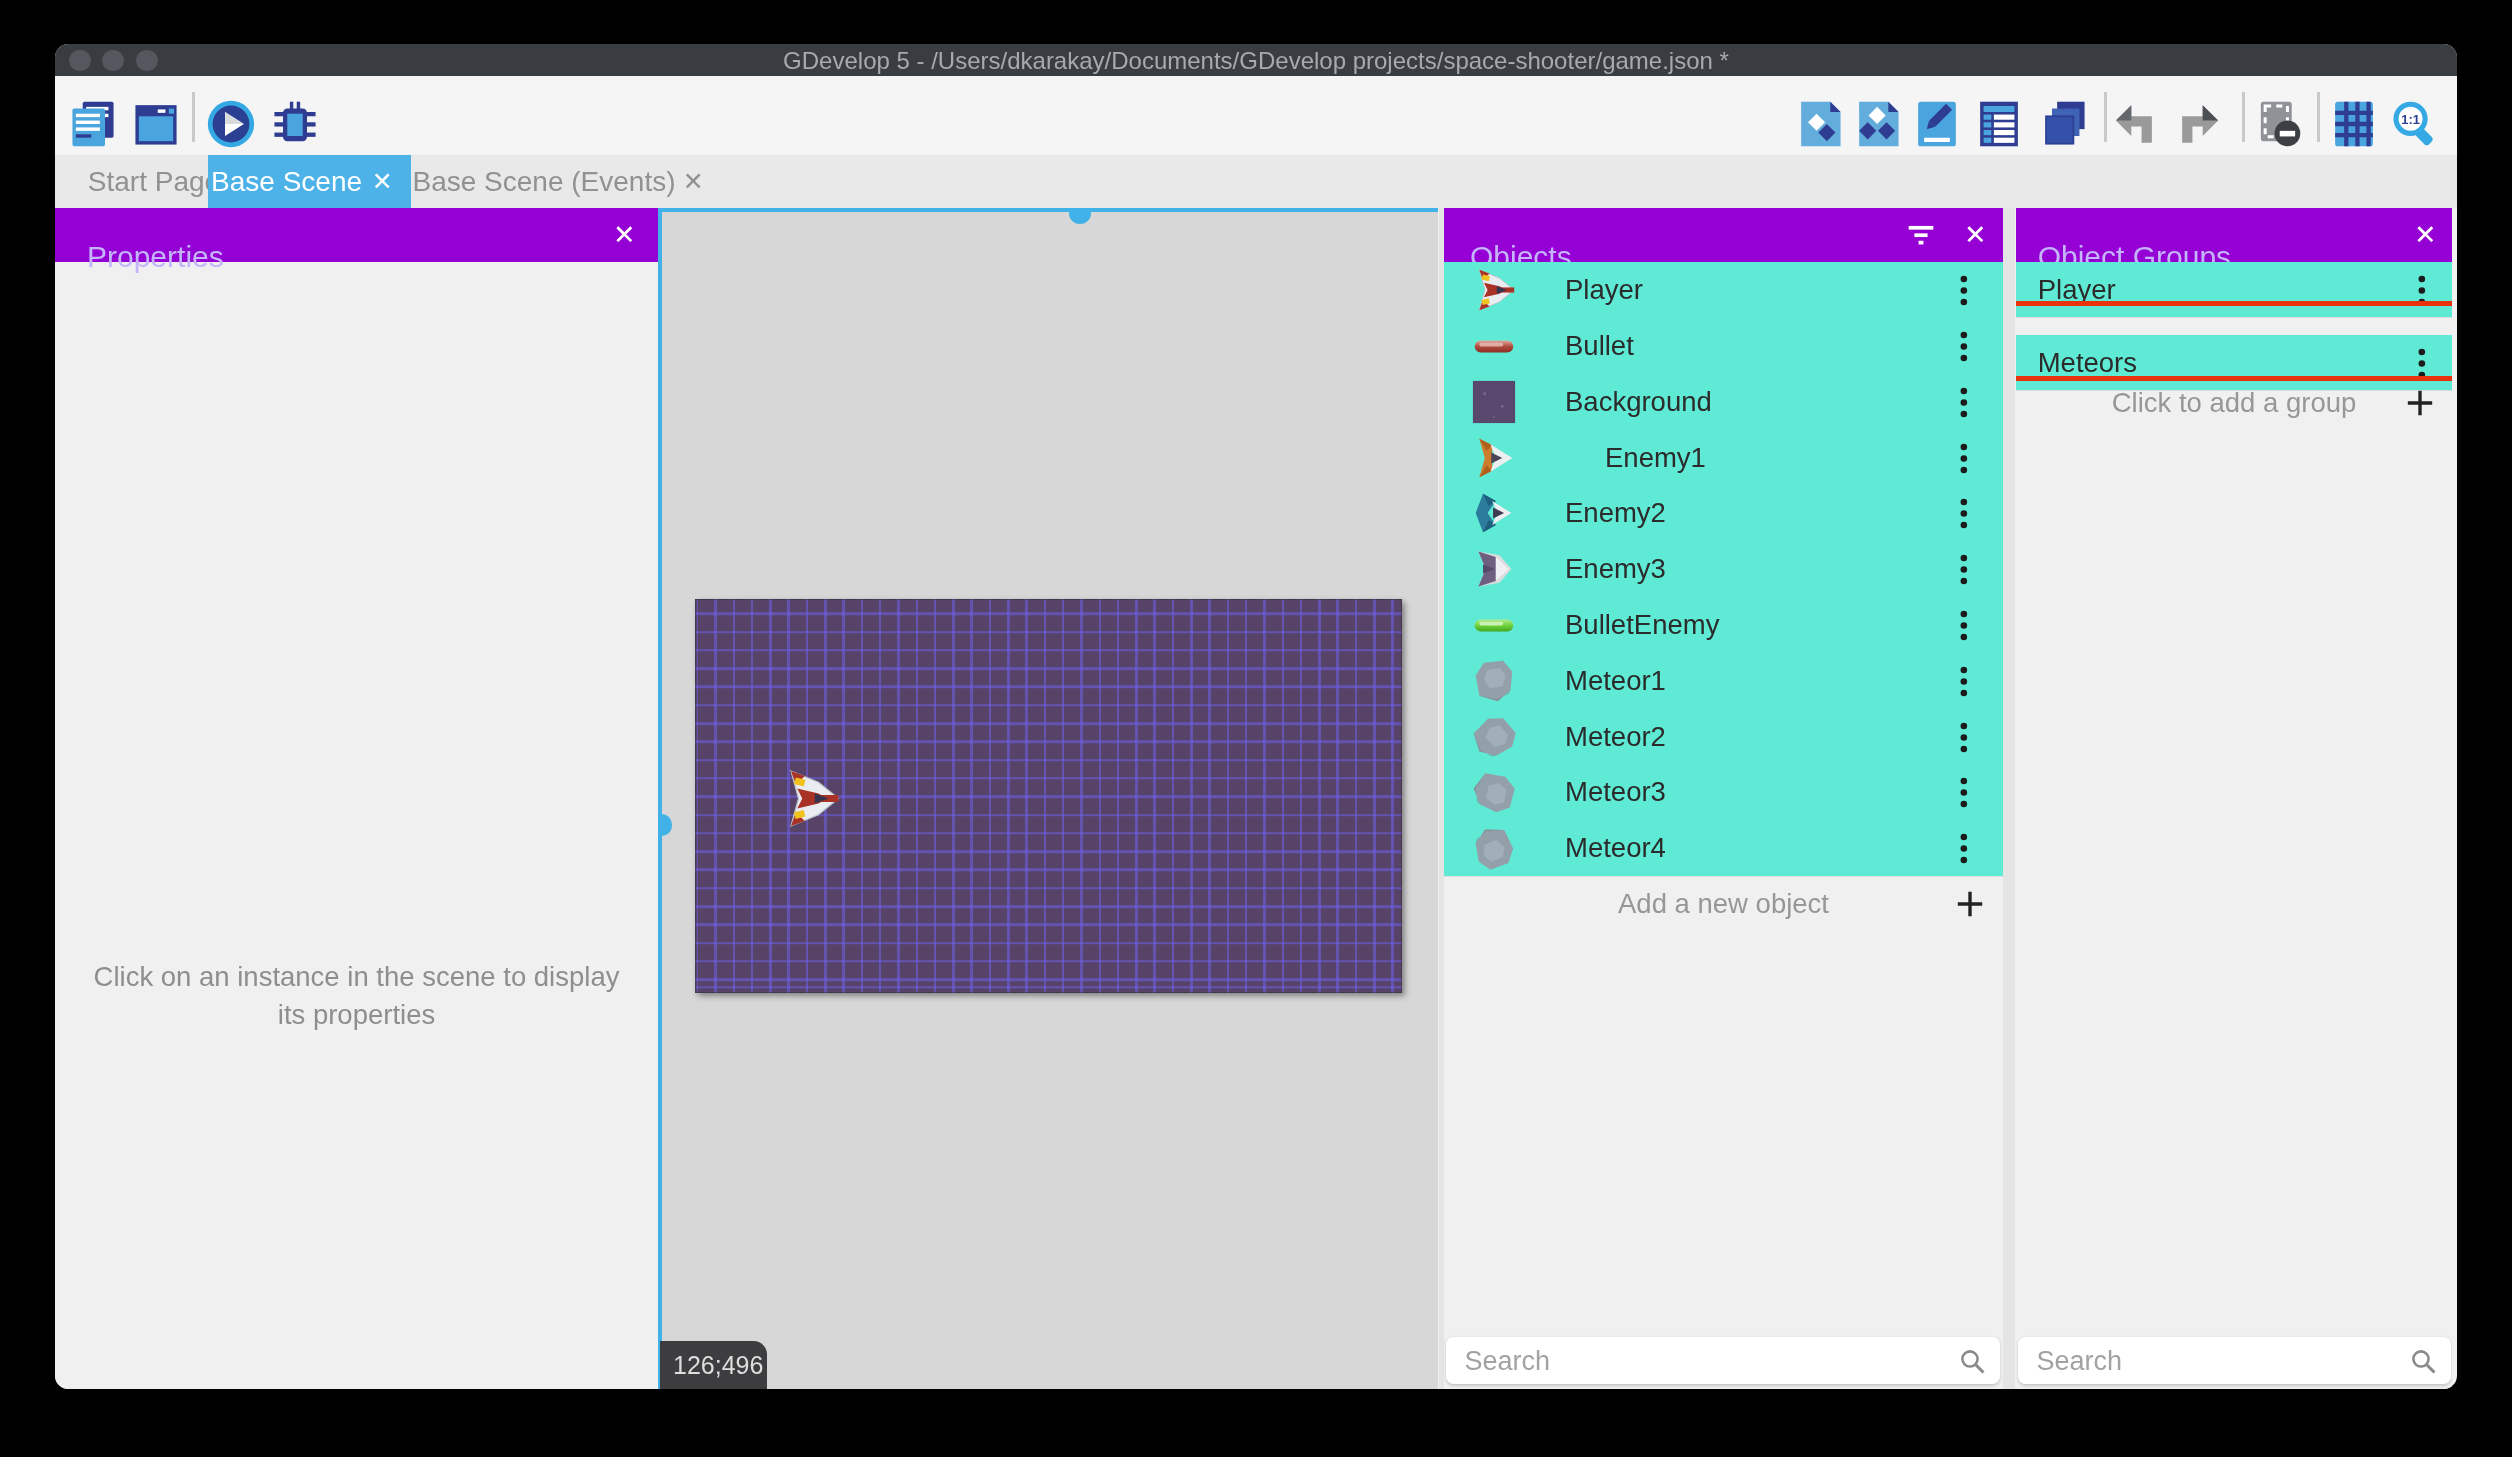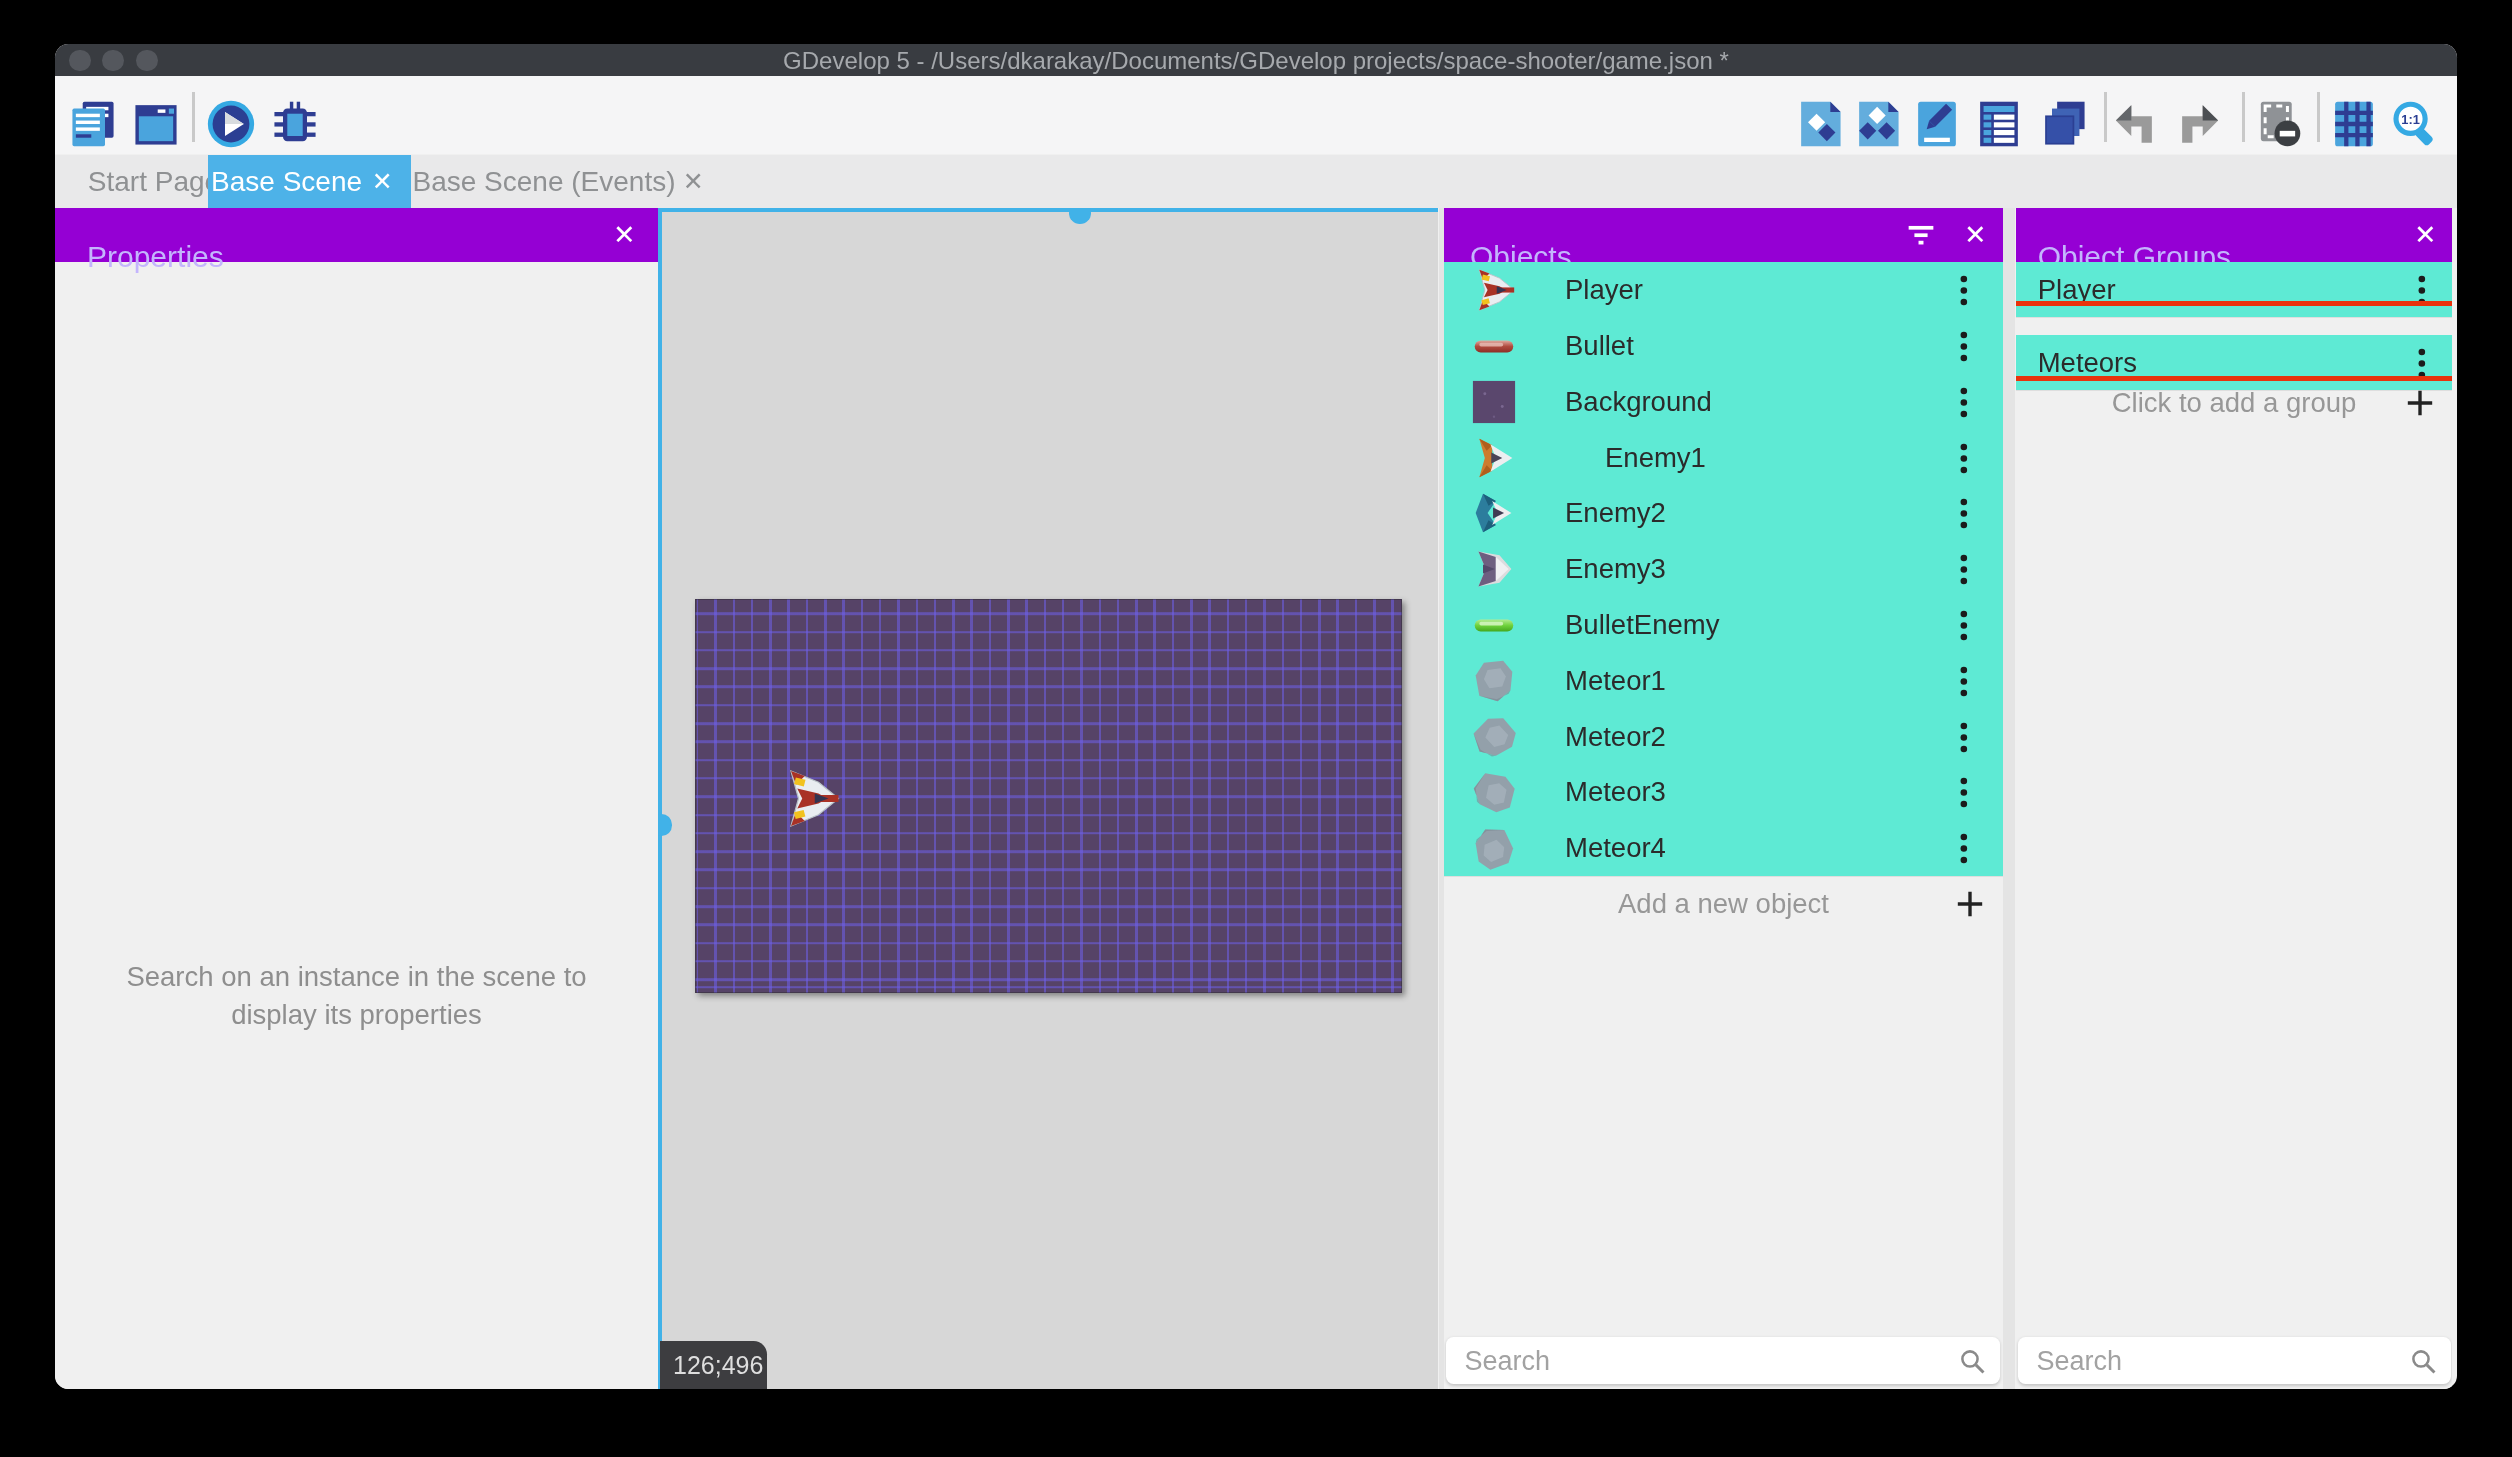--- a/index.html
+++ b/index.html
@@ -240,21 +240,21 @@
           <span class="tab-label">Base Scene (Events)</span>
           <span class="tab-close">✕</span>
         </div>
       </div>
 
     <div class="panel" style="left:0;width:603px">
       <div class="panel-header">
         <span class="panel-title" style="left:32px">Properties</span>
         <span class="panel-close" style="left:558px">✕</span>
       </div>
-      <div class="gray-msg">Search on an instance in the scene to display its properties</div>
+      <div class="gray-msg">Click on an instance in the scene to display its properties</div>
     </div>
 
     <div id="canvas" class="gridded">
       <div id="scene-bg"></div>
       <div id="ship"><svg viewBox="0 0 48 48">
             <polygon points="8,2 14,24 8,46 30,37 46,24 30,11" fill="#e9edf1" stroke="#b9c2c8" stroke-width="1"></polygon>
             <polygon points="8,2 19,6 12,13" fill="#a93226"></polygon>
             <polygon points="8,46 19,42 12,35" fill="#a93226"></polygon>
             <rect x="11" y="8" width="8" height="5.5" fill="#f2c21e" transform="rotate(14 15 11)"></rect>
             <rect x="11" y="34" width="8" height="5.5" fill="#f2c21e" transform="rotate(-14 15 37)"></rect>

